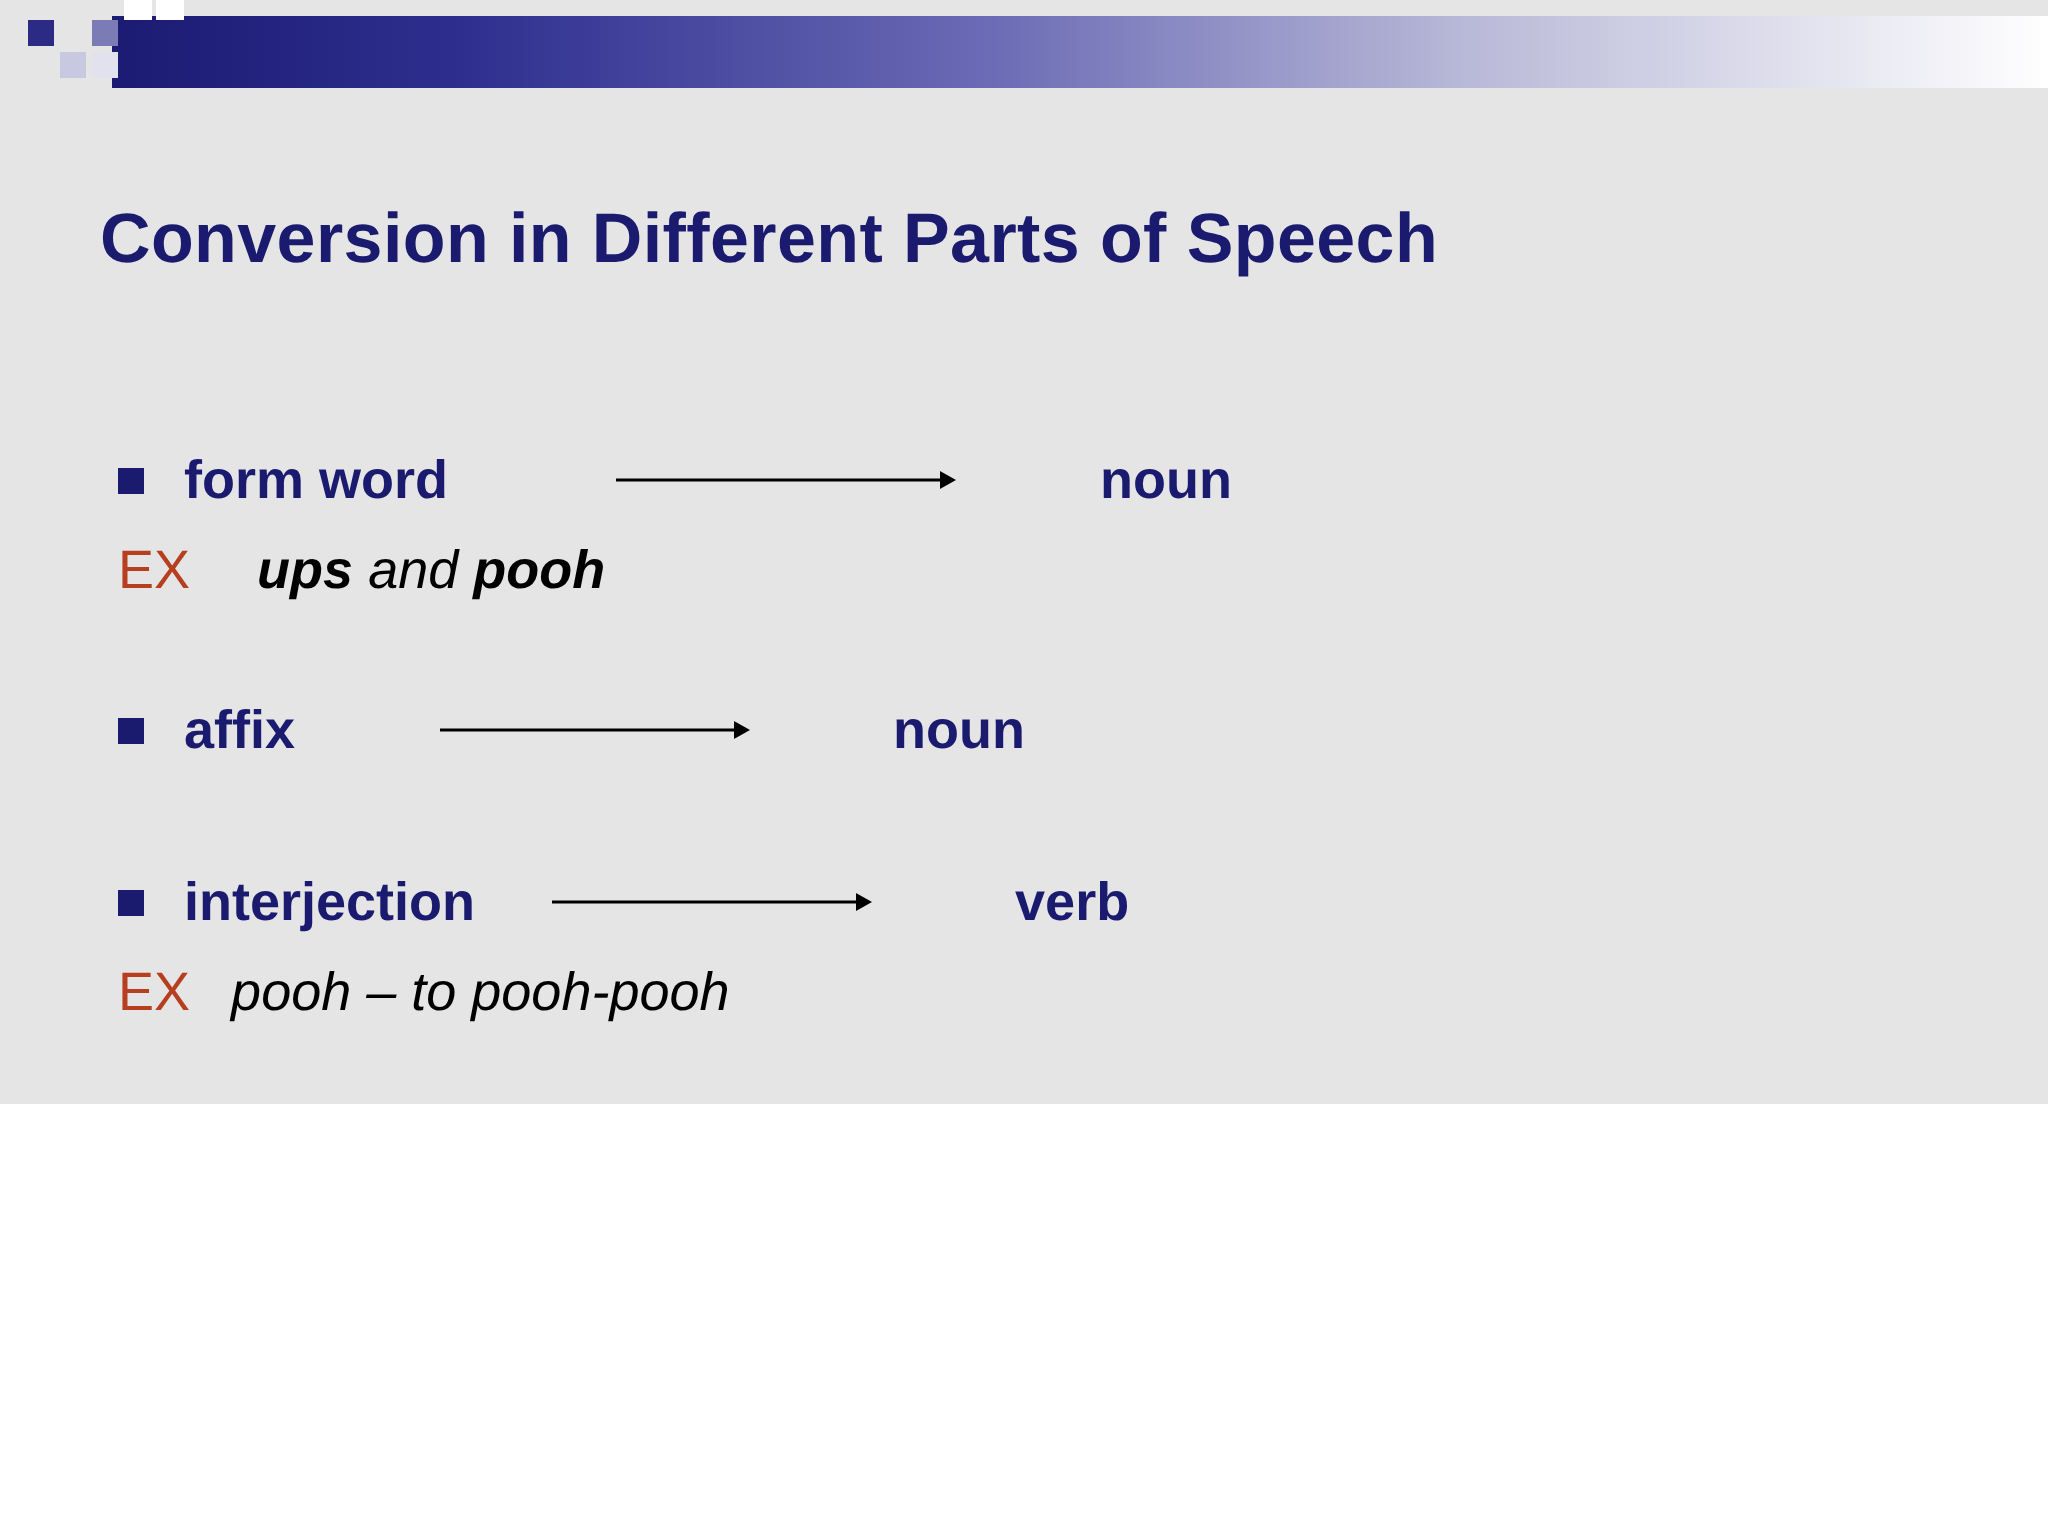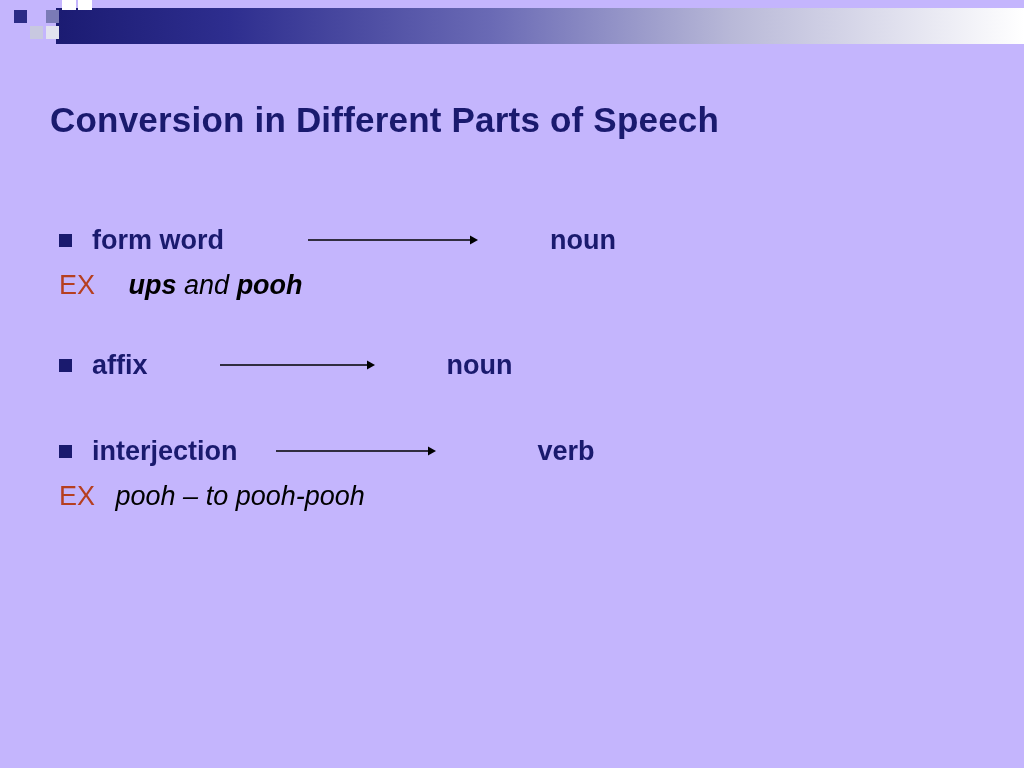--- a/index.html
+++ b/index.html
@@ -10,22 +10,22 @@
     width: 1024px;
     height: 768px;
     background: #ffffff;
     font-family: "Liberation Sans", sans-serif;
     overflow: hidden;
   }
 
   .slide {
     position: relative;
     width: 1024px;
-    height: 768px;
-    background: #c4b5fd;
+    height: 552px;
+    background: #e5e5e5;
   }
 
   
   .header-band {
     position: absolute;
     left: 0;
     top: 0;
     width: 1024px;
     height: 44px;
   }
@@ -119,21 +119,21 @@
   .b1 .src-term { min-width: 90px; }
   .b1 .arrow-wrap { margin-left: 84px; }
   .b1 .tgt-term { margin-left: 72px; }
   .b1 .ex-text { margin-left: 26px; }
 
   .b2 .arrow-wrap { margin-left: 72px; }
   .b2 .tgt-term { margin-left: 72px; }
   .b2 .ex-text { margin-left: 10px; }
 
   .b3 .arrow-wrap { margin-left: 38px; }
-  .b3 .tgt-term { margin-left: 102px; }
+  .b3 .tgt-term { margin-left: 72px; }
   .b3 .ex-text { margin-left: 13px; }
 </style>
 </head>
 <body>
 
 <div class="slide">
 
   <div class="header-band">
     <div class="band-gradient"></div>
     <div class="sq sq-e"></div>

